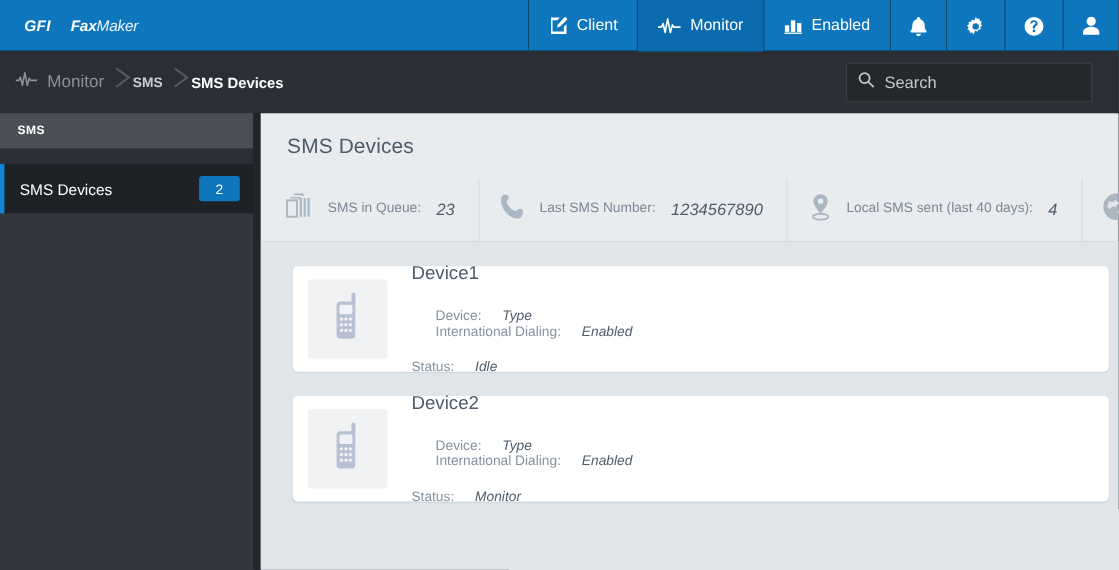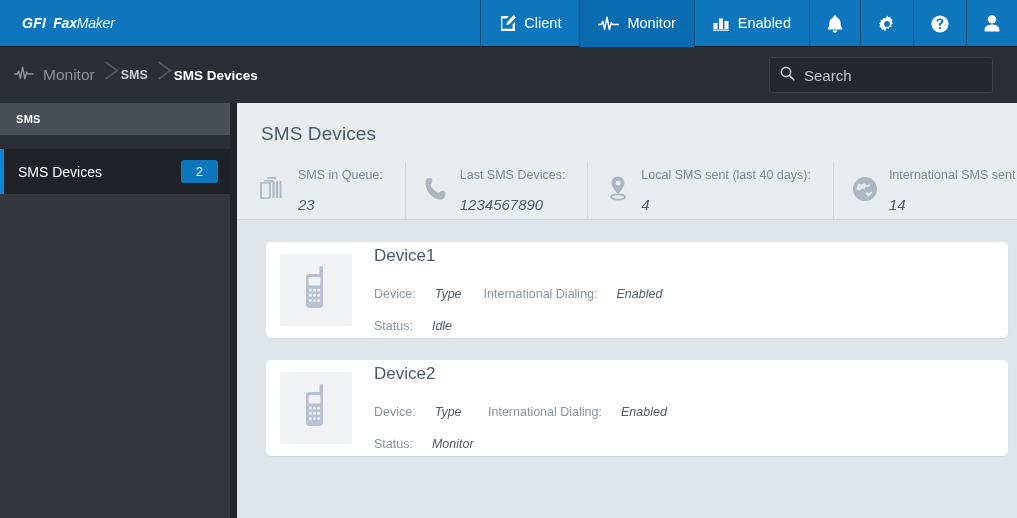--- a/index.html
+++ b/index.html
@@ -41,21 +41,21 @@
     flex: 0 0 auto;
   }
   .logo .gfi {
     font-weight: bold;
     font-style: italic;
     letter-spacing: 0.3px;
   }
   .logo .fax {
     font-weight: bold;
     font-style: italic;
-    margin-left: 7px;
+    margin-left: 18px;
   }
   .logo .maker {
     font-weight: normal;
     font-style: italic;
     color: #eaf4fb;
   }
   .topspacer { flex: 1 1 auto; }
 
   .navitem {
     flex: 0 0 auto;
@@ -238,21 +238,21 @@
     padding-right: 18px;
     border-right: 1px solid #d3dade;
     padding-left: 2px;
   }
   .stat:last-child { border-right: 0; }
   .stat.s1 { padding-right: 22px; }
   .stat.s2 { padding-left: 18px; padding-right: 22px; }
   .stat.s3 { padding-left: 18px; padding-right: 22px; }
   .stat.s4 { padding-left: 18px; }
   .stat .sicon { flex: 0 0 auto; }
-  .stat .stxt { display: flex; flex-direction: column; gap: 14px; }
+  .stat .stxt { display: flex; flex-direction: row; gap: 14px; }
   .stat .slab { font-size: 12.5px; color: #7c8995; white-space: nowrap; }
   .stat .sval {
     font-size: 15px;
     font-style: italic;
     color: #4e5c69;
     white-space: nowrap;
   }
 
   
   .devlist {
@@ -285,21 +285,21 @@
     display: flex;
     flex-direction: column;
     gap: 18px;
     padding-bottom: 2px;
   }
   .devname {
     font-size: 17px;
     color: #4b5b6b;
     margin-bottom: 3px;
   }
-  .kvrow { display: flex; align-items: baseline; }
+  .kvrow { display: flex; align-items: baseline; flex-direction: column; }
   .kv { display: flex; align-items: baseline; gap: 7px; }
   .k { font-size: 12.5px; color: #8593a0; white-space: nowrap; }
   .v {
     font-size: 12.5px;
     font-style: italic;
     color: #4e5c69;
     white-space: nowrap;
     margin-left: 12px;
   }
   .kv.intl { margin-left: 22px; }
@@ -458,21 +458,21 @@
         </span>
       </div>
 
       <div class="stat s2">
         <span class="sicon">
           <svg width="25" height="26" viewBox="0 0 25 26">
             <path d="M5 2c2 0 3.4 0.6 3.4 2.2 0 1.4-0.5 2.6-1.4 3.4-0.6 0.6-0.6 1.4-0.1 2.4 1.2 2.4 3.6 5 6.1 6.3 1 0.5 1.9 0.5 2.5-0.1 0.9-0.9 2.2-1.4 3.6-1.4 1.7 0 2.3 1.4 2.3 3.3 0 3.6-2.2 5.6-5 5.6C9.3 23.7 1.5 15.2 1.5 7.3 1.5 4.2 2.4 2 5 2z" fill="#aab6c1"></path>
           </svg>
         </span>
         <span class="stxt">
-          <span class="slab">Last SMS Devices:</span>
+          <span class="slab">Last SMS Number:</span>
           <span class="sval">1234567890</span>
         </span>
       </div>
 
       <div class="stat s3">
         <span class="sicon">
           <svg width="24" height="27" viewBox="0 0 24 27">
             <path d="M12 1.5c3.6 0 6.5 2.9 6.5 6.5 0 4.2-4.4 8.1-6.5 11.3C9.9 16.1 5.5 12.2 5.5 8c0-3.6 2.9-6.5 6.5-6.5z" fill="#aab6c1"></path>
             <circle cx="12" cy="8" r="2.5" fill="#e8ecef"></circle>
             <ellipse cx="12" cy="22" rx="7" ry="2.6" fill="none" stroke="#aab6c1" stroke-width="1.6"></ellipse>

